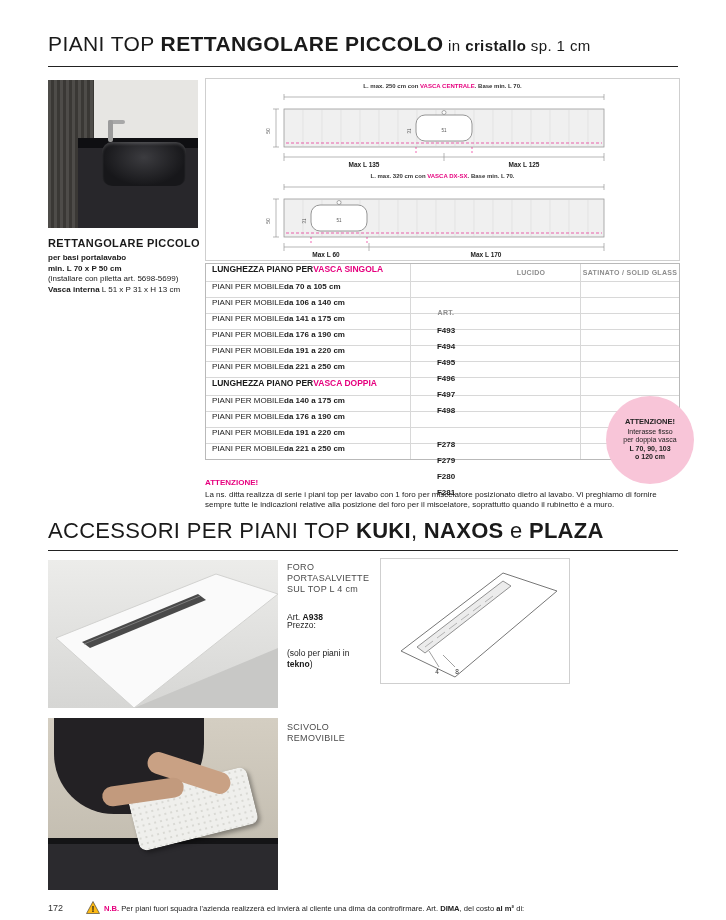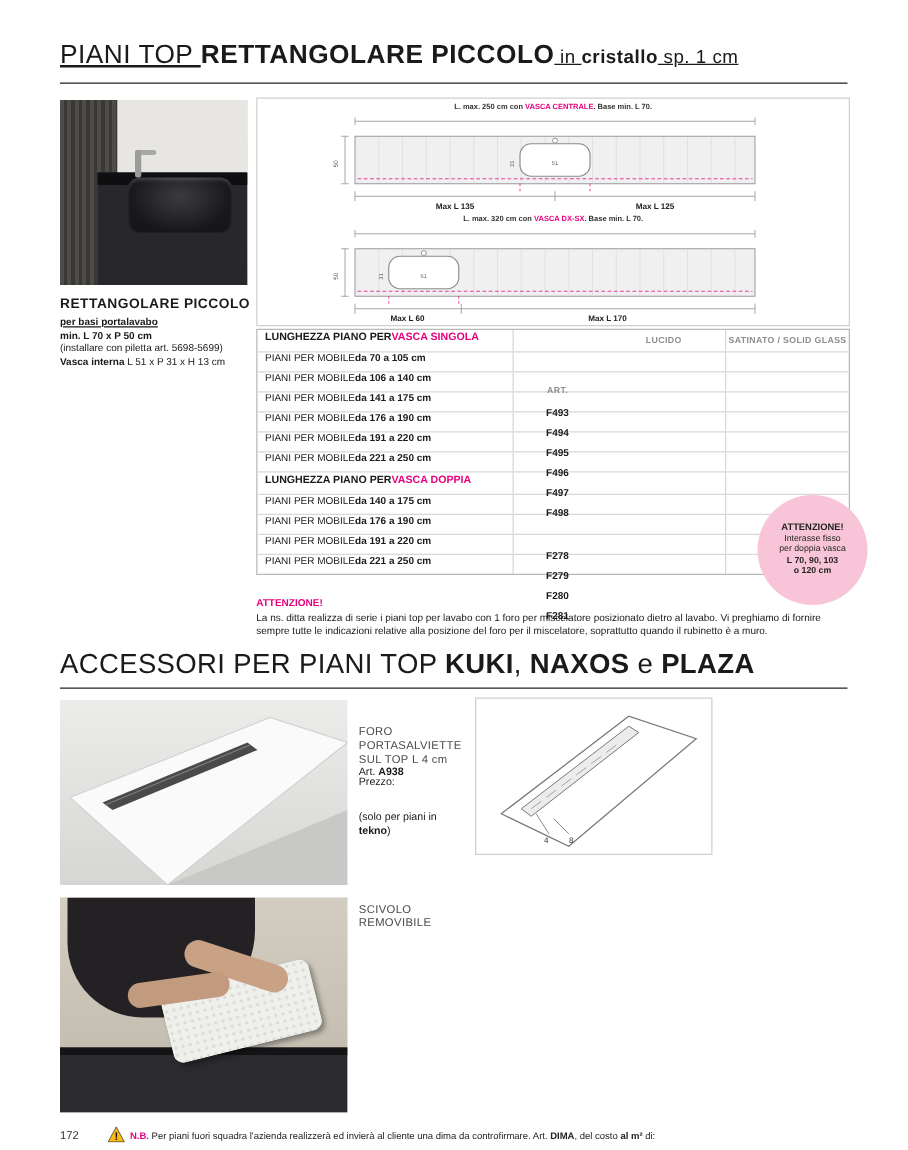--- a/index.html
+++ b/index.html
@@ -1,21 +1,21 @@
 <!DOCTYPE html>
 <html><head>
 <meta charset="utf-8">
 <style>
   html,body{margin:0;padding:0;background:#fff;}
   .page{position:relative;width:726px;height:920px;background:#fff;overflow:hidden;
         font-family:"Liberation Sans",sans-serif;color:#1a1a1a;}
   .abs{position:absolute;}
   
   .h1{position:absolute;left:48px;top:32px;font-size:21px;letter-spacing:.4px;white-space:nowrap;}
-  .h1 .lt{font-weight:400;text-decoration:underline;}
+  .h1 .lt{font-weight:400;}
   .h1 b{font-weight:700;}
   .h1 .sm{font-size:15px;}
   .rule{position:absolute;left:48px;width:630px;border-top:1.6px solid #222;}
   .h2{position:absolute;left:48px;top:518px;font-size:22px;letter-spacing:.3px;white-space:nowrap;}
   .h2 .lt{font-weight:400;}
   
   .photo{position:absolute;overflow:hidden;}
   .prod-name{position:absolute;left:48px;top:237px;font-size:11px;font-weight:700;letter-spacing:.4px;}
   .prod-info{position:absolute;left:48px;top:253px;width:165px;font-size:8px;line-height:10.5px;}
   
@@ -88,21 +88,21 @@
     <div class="p1-wall"></div>
     <div class="p1-backwall"></div>
     <div class="p1-cabinet"></div>
     <div class="p1-top"></div>
     <div class="p1-basin"></div>
     <div class="p1-spout"></div>
     <div class="p1-faucet"></div>
   </div>
   <div class="prod-name">RETTANGOLARE PICCOLO</div>
   <div class="prod-info">
-    <div style="font-weight:700;text-decoration:underline;">per basi portalavabo</div>
+    <div style="font-weight:700;">per basi portalavabo</div>
     <div style="font-weight:700;">min. L 70 x P 50 cm</div>
     <div>(installare con piletta art. 5698-5699)</div>
     <div><b>Vasca interna</b><span> L 51 x P 31 x H 13 cm</span></div>
   </div>
 
   <div class="drawpanel">
 
     <div class="draw" style="top:4px;">
       <div class="draw-cap">
         <span>L. max. 250 cm con </span><span class="accent">VASCA CENTRALE</span><span>. Base min. L 70.</span>
@@ -281,21 +281,21 @@
   <div class="rule" style="top:550px;"></div>
 
   <div class="photo p2" style="left:48px;top:560px;width:230px;height:148px;">
     <svg width="230" height="148" viewBox="0 0 230 148">
       <polygon points="86,148 230,88 230,148" fill="#c8c8c6"></polygon>
       <polygon points="8,78 168,14 230,34 86,148" fill="#fafafa" stroke="#d2d2d0" stroke-width="1"></polygon>
       <polygon points="34,82 150,34 158,40 42,88" fill="#4a4a4a"></polygon>
       <path d="M36 84 L152 36" stroke="#7c7c7c" stroke-width="1"></path>
     </svg>
   </div>
-  <div class="abs acc-name" style="left:287px;top:580px;">
+  <div class="abs acc-name" style="left:287px;top:562px;">
     <div>FORO</div>
     <div>PORTASALVIETTE</div>
     <div>SUL TOP L 4 cm</div>
   </div>
   <div class="abs acc-text" style="left:287px;top:612px;">
     <span>Art. </span><b>A938</b>
   </div>
   <div class="abs acc-text" style="left:287px;top:620px;">Prezzo:</div>
   <div class="abs acc-text" style="left:287px;top:648px;">
     <div>(solo per piani in</div>

